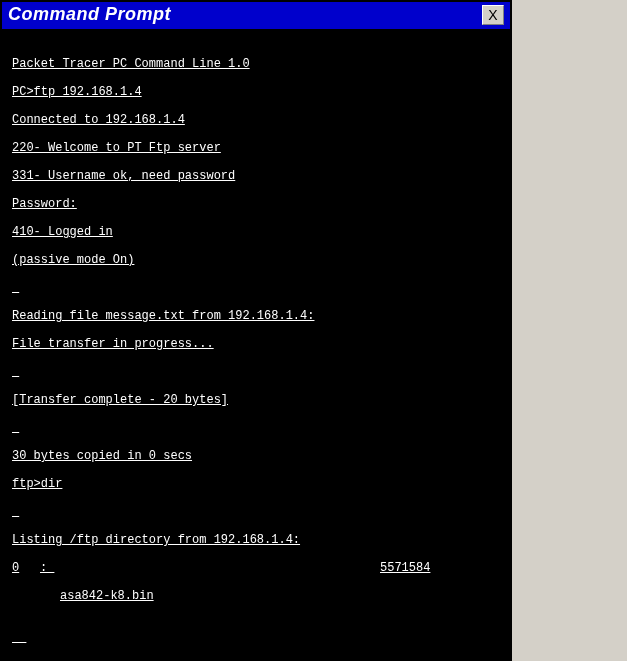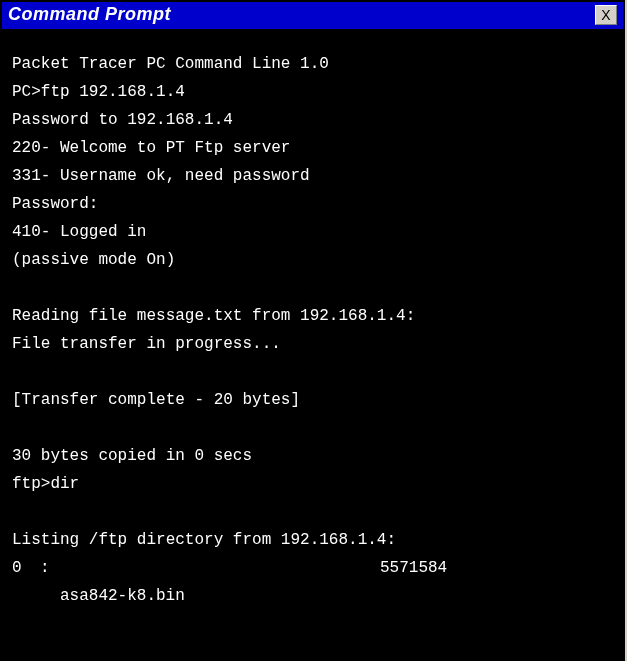--- a/index.html
+++ b/index.html
@@ -4,21 +4,21 @@
 <style>
   * { margin: 0; padding: 0; box-sizing: border-box; }
   body {
     background: #d4d0c8;
     font-family: sans-serif;
     width: 627px;
     height: 661px;
     overflow: hidden;
   }
   .window {
-    width: 625px;
+    width: 512px;
     height: 661px;
     border: 2px solid #000;
     background: #22c55e;
     display: flex;
     flex-direction: column;
   }
   .titlebar {
     background: #0000cc;
     color: #fff;
     font-weight: bold;
@@ -45,44 +45,45 @@
     border: 1px solid #808080;
     border-top-color: #fff;
     border-left-color: #fff;
     cursor: pointer;
   }
   .terminal {
     flex: 1;
     background: #000;
     color: #fff;
     font-family: "Courier New", monospace;
-    font-size: 16px;
+    font-size: 12px;
     line-height: 14px;
     padding: 14px 10px 6px 10px;
     overflow: hidden;
     white-space: pre;
+    text-decoration: underline;
   }
   .row { display: flex; }
   .col-idx { width: 28px; }
   .col-sep { width: 20px; }
   .col-name { width: 320px; margin-top: 28px; }
   .col-size { }
 </style>
 </head>
 <body>
 
 <div class="window">
   <div class="titlebar">
     <span class="title">Command Prompt</span>
     <div class="close-btn">X</div>
   </div>
   <div class="terminal">
 <div>Packet Tracer PC Command Line 1.0</div>
 <div>PC&gt;ftp 192.168.1.4</div>
-<div>Password to 192.168.1.4</div>
+<div>Connected to 192.168.1.4</div>
 <div>220- Welcome to PT Ftp server</div>
 <div>331- Username ok, need password</div>
 <div>Password:</div>
 <div>410- Logged in</div>
 <div>(passive mode On)</div>
 <div> </div>
 <div>Reading file message.txt from 192.168.1.4:</div>
 <div>File transfer in progress...</div>
 <div> </div>
 <div>[Transfer complete - 20 bytes]</div>

